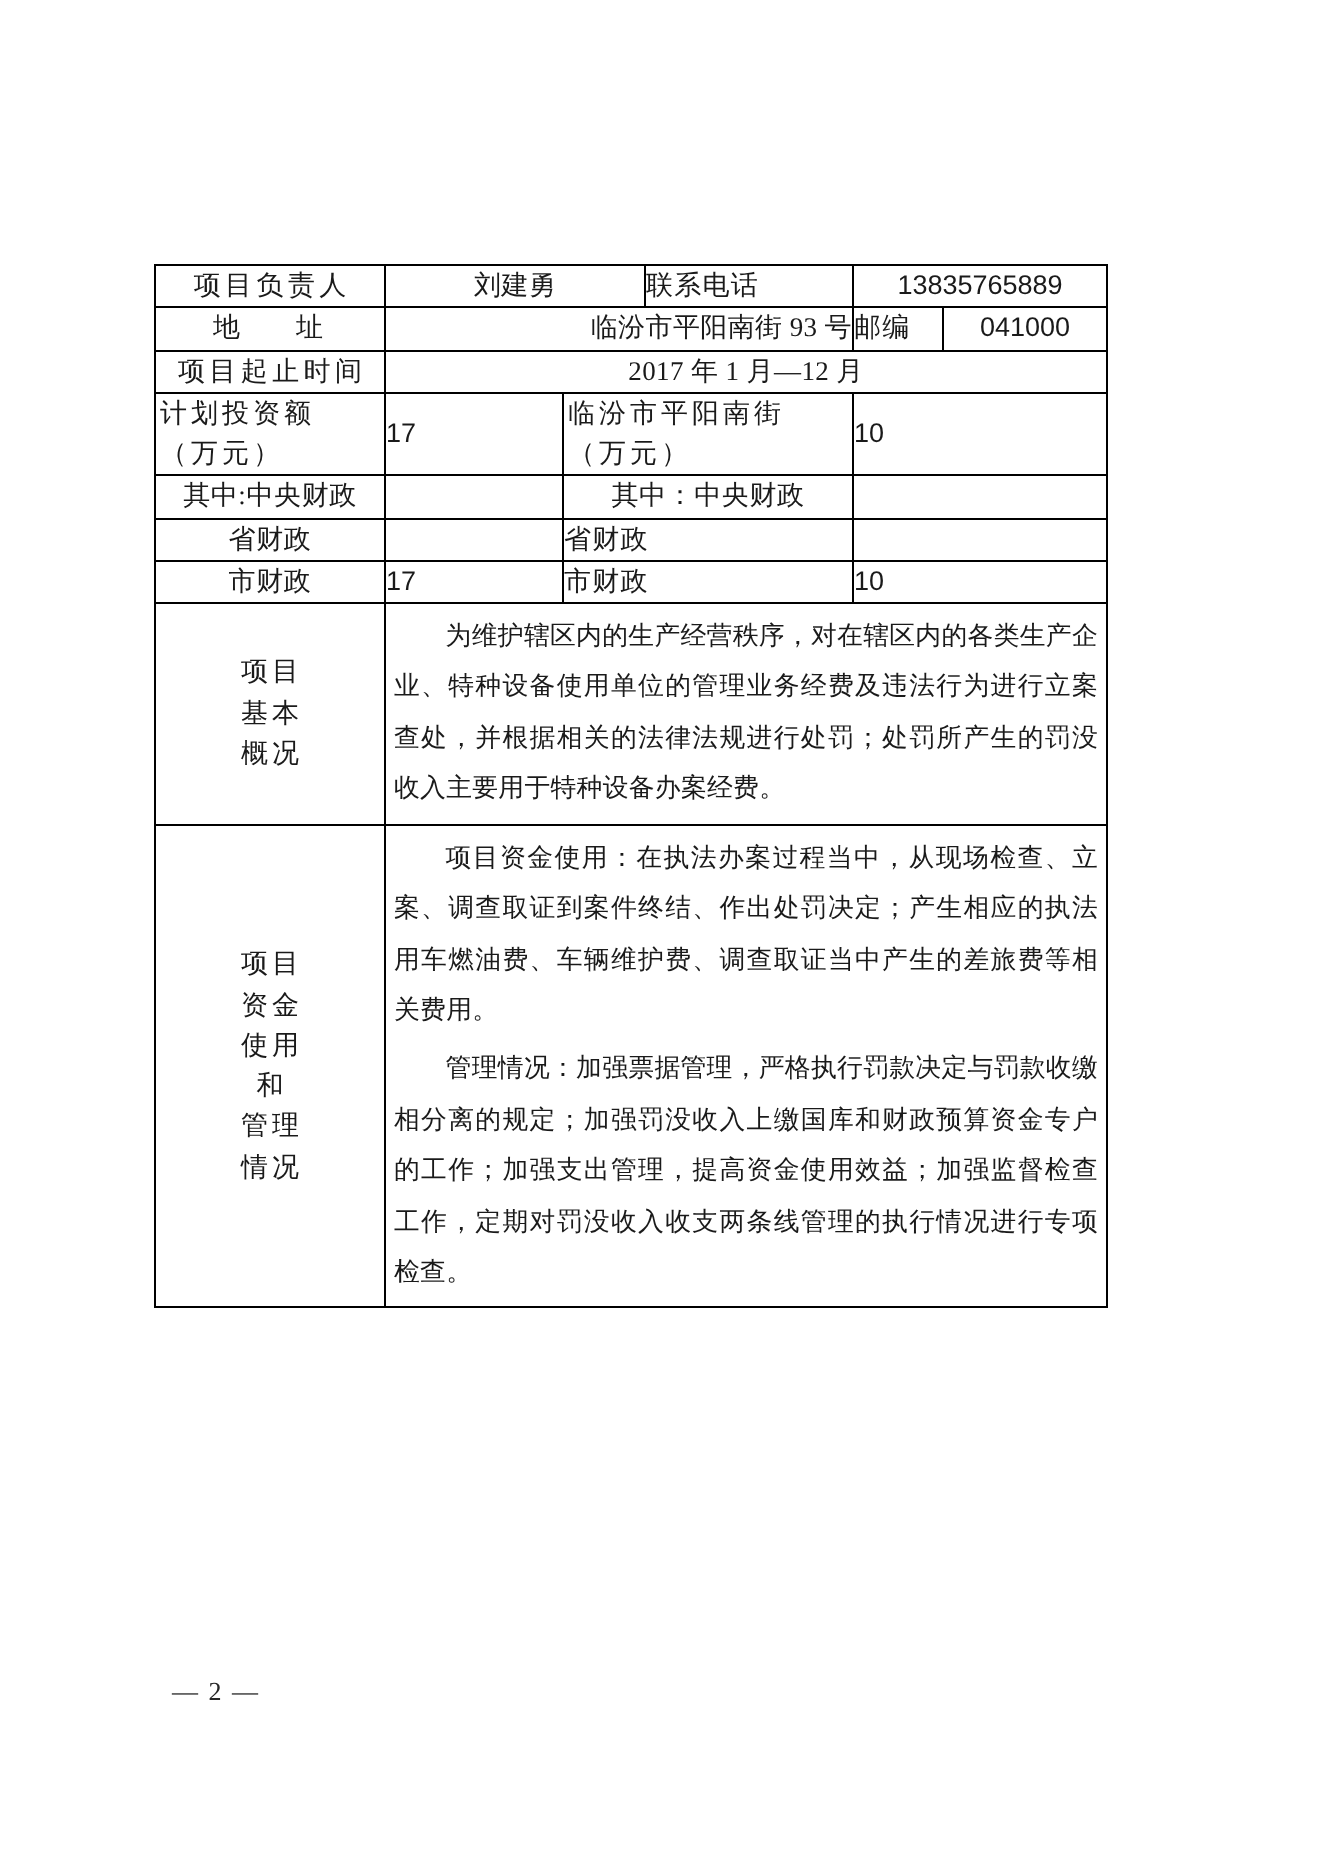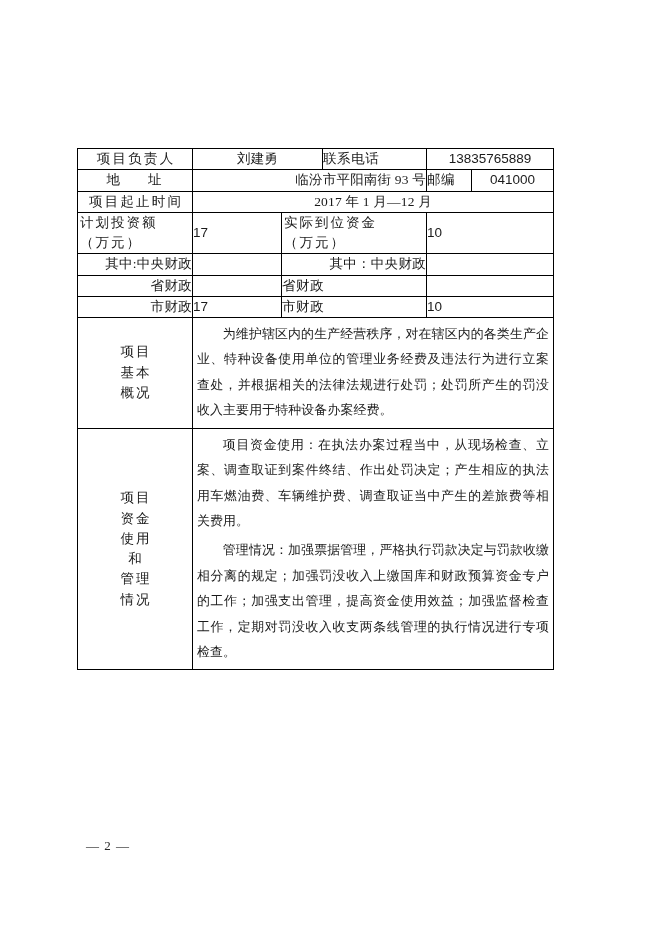--- a/index.html
+++ b/index.html
@@ -22,21 +22,21 @@
     top: 0;
     width: 662px;
     height: 936px;
     background: #fff;
   }
 
   
   .form-table {
     position: absolute;
     left: 77px;
-    top: 148px;
+    top: 132px;
     width: 476px;
     border-collapse: collapse;
     table-layout: fixed;
     border-radius: 18px;
   }
   .form-table td {
     border: 1px solid #000;
     padding: 0;
     vertical-align: middle;
     font-size: 13.5px;
@@ -44,21 +44,21 @@
   }
 
   
   .lbl-c {            
     text-align: center;
     letter-spacing: 2.2px;
     padding: 7px 2px;
     text-indent: 2.2px;
   }
   .lbl-l {            
-    text-align: right;
+    text-align: center;
     padding: 7px 4px 7px 7px;
     letter-spacing: 0.3px;
   }
   .lbl-cc {           
     text-align: left;
     padding: 7px 4px;
     letter-spacing: 0.6px;
   }
   .val-l {            
     text-align: left;
@@ -175,21 +175,21 @@
         <td class="val-mix-c" colspan="5">2017 年 1 月—12 月</td>
       </tr>
 
       <tr>
         <td class="two-line">
           <span>计划投资额</span>
           <span>（万元）</span>
         </td>
         <td class="val-l">17</td>
         <td class="two-line" colspan="2">
-          <span>实际到位资金</span>
+          <span>临汾市平阳南街</span>
           <span>（万元）</span>
         </td>
         <td class="val-l" colspan="2">10</td>
       </tr>
 
       <tr>
         <td class="lbl-l">其中:中央财政</td>
         <td class="val-l"></td>
         <td class="lbl-l" colspan="2">其中：中央财政</td>
         <td class="val-l" colspan="2"></td>

